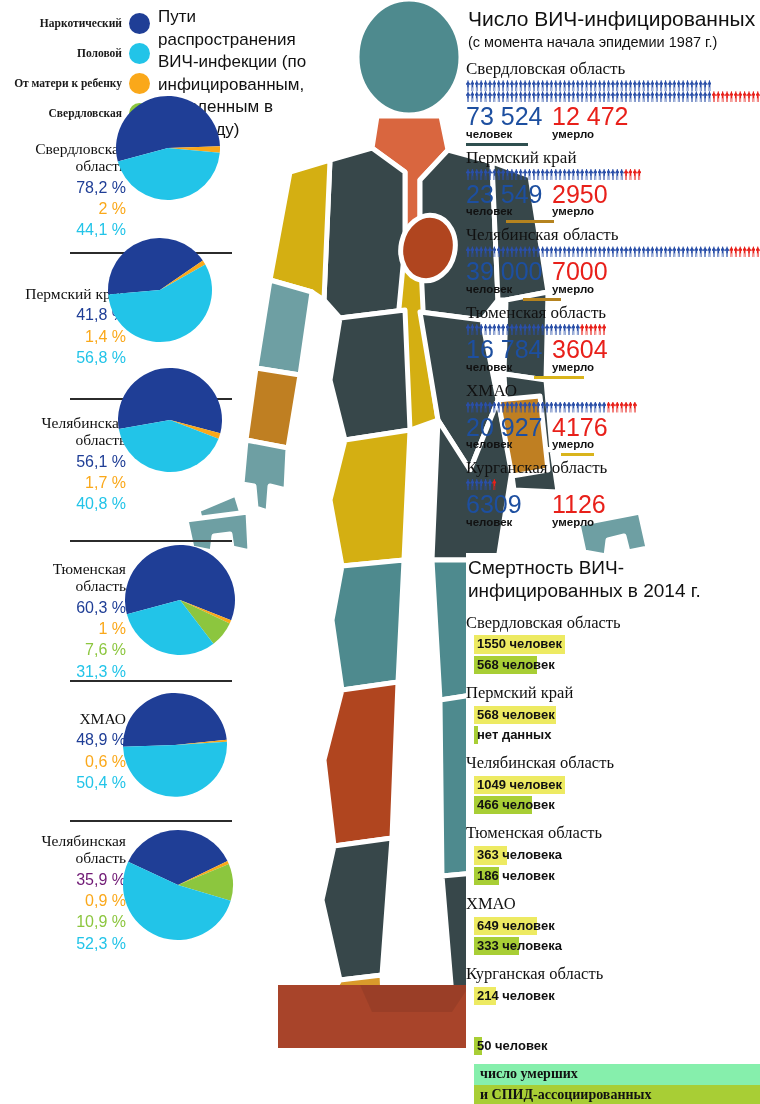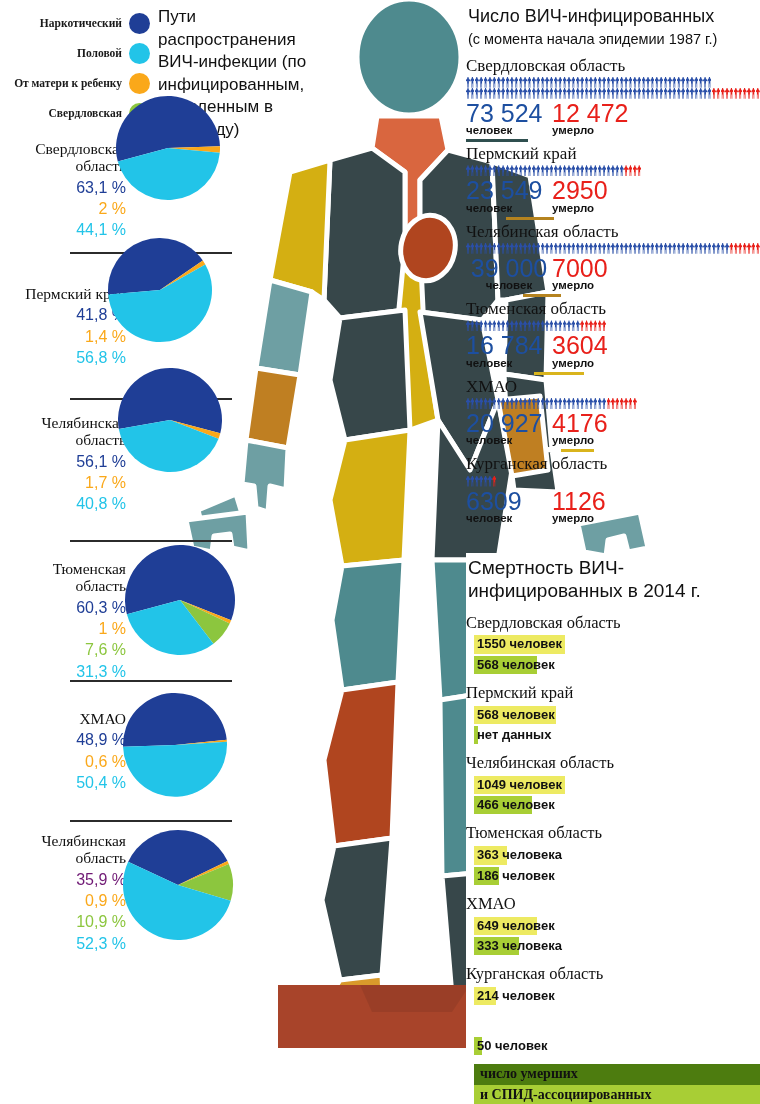--- a/index.html
+++ b/index.html
@@ -39,21 +39,21 @@
   .pie-pct { font-size: 16px; line-height: 1.33; font-weight: 400; }
   .pie-svg { position: absolute; }
   .sep {
     position: absolute; left: 70px; width: 162px; height: 2px;
     background: #2b2b2b; z-index: 5;
   }
 
   
   #right-col { position: absolute; left: 466px; top: 0; width: 294px; z-index: 6; }
   #infected-title {
-    font-size: 18px; line-height: 1.2; color: #111; margin: 6px 0 0 2px;
+    font-size: 21px; line-height: 1.2; color: #111; margin: 6px 0 0 2px;
   }
   #infected-sub { font-size: 14.5px; line-height: 1.25; color: #111; margin: 2px 0 8px 2px; }
 
   .reg-block { margin-bottom: 2px; position: relative; }
   .reg-name {
     font-family: "Liberation Serif", serif; font-size: 17px;
     color: #111; line-height: 1.18; margin-bottom: 1px;
   }
   .picto { line-height: 0; font-size: 0; margin-bottom: 1px; }
   .picto-row { line-height: 0; height: 11px; white-space: nowrap; }
@@ -177,21 +177,21 @@
       <span class="legend-dot" style="background:#8CC63E"></span>
     </div>
   </div>
 
   <div id="main-title">Пути распространения ВИЧ-инфекции (по инфицированным, выявленным в 2014 году)</div>
 
   <div id="pies-host">
       <div class="pie-block" style="left: 0px; top: 140px; width: 290px;">
         <div class="pie-labels" style="right: 164px;">
           <div class="pie-region">Свердловская область</div>
-          <div class="pie-pct" style="color: rgb(31, 62, 150);">63,1 %</div>
+          <div class="pie-pct" style="color: rgb(31, 62, 150);">78,2 %</div>
           <div class="pie-pct" style="color: rgb(250, 168, 26);">2 %</div>
           <div class="pie-pct" style="color: rgb(34, 196, 232);">44,1 %</div>
         </div>
       </div>
       <div class="pie-block" style="left: 0px; top: 285px; width: 290px;">
         <div class="pie-labels" style="right: 164px;">
           <div class="pie-region">Пермский край</div>
           <div class="pie-pct" style="color: rgb(31, 62, 150);">41,8 %</div>
           <div class="pie-pct" style="color: rgb(250, 168, 26);">1,4 %</div>
           <div class="pie-pct" style="color: rgb(34, 196, 232);">56,8 %</div>
@@ -259,21 +259,21 @@
             <div class="num-group"><span class="num-big num-red">2950</span><span class="num-cap">умерло</span></div>
           </div>
           <div class="accent-bar" style="background: rgb(181, 131, 31); width: 48px; margin-left: 40px;"></div>
         </div>
         <div class="reg-block">
           <div class="reg-name">Челябинская область</div>
           <div class="picto">
             <div class="picto-row"><span class="p-ic" style="background: rgb(42, 79, 168); clip-path: polygon(40% 0px, 60% 0px, 68% 14%, 100% 30%, 100% 44%, 72% 36%, 72% 100%, 58% 100%, 56% 62%, 44% 62%, 42% 100%, 28% 100%, 28% 36%, 0px 44%, 0px 30%, 32% 14%);"></span><span class="p-ic" style="background: rgb(42, 79, 168); clip-path: polygon(40% 0px, 60% 0px, 68% 14%, 100% 30%, 100% 44%, 72% 36%, 72% 100%, 58% 100%, 56% 62%, 44% 62%, 42% 100%, 28% 100%, 28% 36%, 0px 44%, 0px 30%, 32% 14%);"></span><span class="p-ic" style="background: rgb(42, 79, 168); clip-path: polygon(40% 0px, 60% 0px, 68% 14%, 100% 30%, 100% 44%, 72% 36%, 72% 100%, 58% 100%, 56% 62%, 44% 62%, 42% 100%, 28% 100%, 28% 36%, 0px 44%, 0px 30%, 32% 14%);"></span><span class="p-ic" style="background: rgb(42, 79, 168); clip-path: polygon(40% 0px, 60% 0px, 68% 14%, 100% 30%, 100% 44%, 72% 36%, 72% 100%, 58% 100%, 56% 62%, 44% 62%, 42% 100%, 28% 100%, 28% 36%, 0px 44%, 0px 30%, 32% 14%);"></span><span class="p-ic" style="background: rgb(42, 79, 168); clip-path: polygon(40% 0px, 60% 0px, 68% 14%, 100% 30%, 100% 44%, 72% 36%, 72% 100%, 58% 100%, 56% 62%, 44% 62%, 42% 100%, 28% 100%, 28% 36%, 0px 44%, 0px 30%, 32% 14%);"></span><span class="p-ic" style="background: rgb(42, 79, 168); clip-path: polygon(40% 0px, 60% 0px, 68% 14%, 100% 30%, 100% 44%, 72% 36%, 72% 100%, 58% 100%, 56% 62%, 44% 62%, 42% 100%, 28% 100%, 28% 36%, 0px 44%, 0px 30%, 32% 14%);"></span><span class="p-ic" style="background: rgb(42, 79, 168); clip-path: polygon(40% 0px, 60% 0px, 68% 14%, 100% 30%, 100% 44%, 72% 36%, 72% 100%, 58% 100%, 56% 62%, 44% 62%, 42% 100%, 28% 100%, 28% 36%, 0px 44%, 0px 30%, 32% 14%);"></span><span class="p-ic" style="background: rgb(42, 79, 168); clip-path: polygon(40% 0px, 60% 0px, 68% 14%, 100% 30%, 100% 44%, 72% 36%, 72% 100%, 58% 100%, 56% 62%, 44% 62%, 42% 100%, 28% 100%, 28% 36%, 0px 44%, 0px 30%, 32% 14%);"></span><span class="p-ic" style="background: rgb(42, 79, 168); clip-path: polygon(40% 0px, 60% 0px, 68% 14%, 100% 30%, 100% 44%, 72% 36%, 72% 100%, 58% 100%, 56% 62%, 44% 62%, 42% 100%, 28% 100%, 28% 36%, 0px 44%, 0px 30%, 32% 14%);"></span><span class="p-ic" style="background: rgb(42, 79, 168); clip-path: polygon(40% 0px, 60% 0px, 68% 14%, 100% 30%, 100% 44%, 72% 36%, 72% 100%, 58% 100%, 56% 62%, 44% 62%, 42% 100%, 28% 100%, 28% 36%, 0px 44%, 0px 30%, 32% 14%);"></span><span class="p-ic" style="background: rgb(42, 79, 168); clip-path: polygon(40% 0px, 60% 0px, 68% 14%, 100% 30%, 100% 44%, 72% 36%, 72% 100%, 58% 100%, 56% 62%, 44% 62%, 42% 100%, 28% 100%, 28% 36%, 0px 44%, 0px 30%, 32% 14%);"></span><span class="p-ic" style="background: rgb(42, 79, 168); clip-path: polygon(40% 0px, 60% 0px, 68% 14%, 100% 30%, 100% 44%, 72% 36%, 72% 100%, 58% 100%, 56% 62%, 44% 62%, 42% 100%, 28% 100%, 28% 36%, 0px 44%, 0px 30%, 32% 14%);"></span><span class="p-ic" style="background: rgb(42, 79, 168); clip-path: polygon(40% 0px, 60% 0px, 68% 14%, 100% 30%, 100% 44%, 72% 36%, 72% 100%, 58% 100%, 56% 62%, 44% 62%, 42% 100%, 28% 100%, 28% 36%, 0px 44%, 0px 30%, 32% 14%);"></span><span class="p-ic" style="background: rgb(42, 79, 168); clip-path: polygon(40% 0px, 60% 0px, 68% 14%, 100% 30%, 100% 44%, 72% 36%, 72% 100%, 58% 100%, 56% 62%, 44% 62%, 42% 100%, 28% 100%, 28% 36%, 0px 44%, 0px 30%, 32% 14%);"></span><span class="p-ic" style="background: rgb(42, 79, 168); clip-path: polygon(40% 0px, 60% 0px, 68% 14%, 100% 30%, 100% 44%, 72% 36%, 72% 100%, 58% 100%, 56% 62%, 44% 62%, 42% 100%, 28% 100%, 28% 36%, 0px 44%, 0px 30%, 32% 14%);"></span><span class="p-ic" style="background: rgb(42, 79, 168); clip-path: polygon(40% 0px, 60% 0px, 68% 14%, 100% 30%, 100% 44%, 72% 36%, 72% 100%, 58% 100%, 56% 62%, 44% 62%, 42% 100%, 28% 100%, 28% 36%, 0px 44%, 0px 30%, 32% 14%);"></span><span class="p-ic" style="background: rgb(42, 79, 168); clip-path: polygon(40% 0px, 60% 0px, 68% 14%, 100% 30%, 100% 44%, 72% 36%, 72% 100%, 58% 100%, 56% 62%, 44% 62%, 42% 100%, 28% 100%, 28% 36%, 0px 44%, 0px 30%, 32% 14%);"></span><span class="p-ic" style="background: rgb(42, 79, 168); clip-path: polygon(40% 0px, 60% 0px, 68% 14%, 100% 30%, 100% 44%, 72% 36%, 72% 100%, 58% 100%, 56% 62%, 44% 62%, 42% 100%, 28% 100%, 28% 36%, 0px 44%, 0px 30%, 32% 14%);"></span><span class="p-ic" style="background: rgb(42, 79, 168); clip-path: polygon(40% 0px, 60% 0px, 68% 14%, 100% 30%, 100% 44%, 72% 36%, 72% 100%, 58% 100%, 56% 62%, 44% 62%, 42% 100%, 28% 100%, 28% 36%, 0px 44%, 0px 30%, 32% 14%);"></span><span class="p-ic" style="background: rgb(42, 79, 168); clip-path: polygon(40% 0px, 60% 0px, 68% 14%, 100% 30%, 100% 44%, 72% 36%, 72% 100%, 58% 100%, 56% 62%, 44% 62%, 42% 100%, 28% 100%, 28% 36%, 0px 44%, 0px 30%, 32% 14%);"></span><span class="p-ic" style="background: rgb(42, 79, 168); clip-path: polygon(40% 0px, 60% 0px, 68% 14%, 100% 30%, 100% 44%, 72% 36%, 72% 100%, 58% 100%, 56% 62%, 44% 62%, 42% 100%, 28% 100%, 28% 36%, 0px 44%, 0px 30%, 32% 14%);"></span><span class="p-ic" style="background: rgb(42, 79, 168); clip-path: polygon(40% 0px, 60% 0px, 68% 14%, 100% 30%, 100% 44%, 72% 36%, 72% 100%, 58% 100%, 56% 62%, 44% 62%, 42% 100%, 28% 100%, 28% 36%, 0px 44%, 0px 30%, 32% 14%);"></span><span class="p-ic" style="background: rgb(42, 79, 168); clip-path: polygon(40% 0px, 60% 0px, 68% 14%, 100% 30%, 100% 44%, 72% 36%, 72% 100%, 58% 100%, 56% 62%, 44% 62%, 42% 100%, 28% 100%, 28% 36%, 0px 44%, 0px 30%, 32% 14%);"></span><span class="p-ic" style="background: rgb(42, 79, 168); clip-path: polygon(40% 0px, 60% 0px, 68% 14%, 100% 30%, 100% 44%, 72% 36%, 72% 100%, 58% 100%, 56% 62%, 44% 62%, 42% 100%, 28% 100%, 28% 36%, 0px 44%, 0px 30%, 32% 14%);"></span><span class="p-ic" style="background: rgb(42, 79, 168); clip-path: polygon(40% 0px, 60% 0px, 68% 14%, 100% 30%, 100% 44%, 72% 36%, 72% 100%, 58% 100%, 56% 62%, 44% 62%, 42% 100%, 28% 100%, 28% 36%, 0px 44%, 0px 30%, 32% 14%);"></span><span class="p-ic" style="background: rgb(42, 79, 168); clip-path: polygon(40% 0px, 60% 0px, 68% 14%, 100% 30%, 100% 44%, 72% 36%, 72% 100%, 58% 100%, 56% 62%, 44% 62%, 42% 100%, 28% 100%, 28% 36%, 0px 44%, 0px 30%, 32% 14%);"></span><span class="p-ic" style="background: rgb(42, 79, 168); clip-path: polygon(40% 0px, 60% 0px, 68% 14%, 100% 30%, 100% 44%, 72% 36%, 72% 100%, 58% 100%, 56% 62%, 44% 62%, 42% 100%, 28% 100%, 28% 36%, 0px 44%, 0px 30%, 32% 14%);"></span><span class="p-ic" style="background: rgb(42, 79, 168); clip-path: polygon(40% 0px, 60% 0px, 68% 14%, 100% 30%, 100% 44%, 72% 36%, 72% 100%, 58% 100%, 56% 62%, 44% 62%, 42% 100%, 28% 100%, 28% 36%, 0px 44%, 0px 30%, 32% 14%);"></span><span class="p-ic" style="background: rgb(42, 79, 168); clip-path: polygon(40% 0px, 60% 0px, 68% 14%, 100% 30%, 100% 44%, 72% 36%, 72% 100%, 58% 100%, 56% 62%, 44% 62%, 42% 100%, 28% 100%, 28% 36%, 0px 44%, 0px 30%, 32% 14%);"></span><span class="p-ic" style="background: rgb(42, 79, 168); clip-path: polygon(40% 0px, 60% 0px, 68% 14%, 100% 30%, 100% 44%, 72% 36%, 72% 100%, 58% 100%, 56% 62%, 44% 62%, 42% 100%, 28% 100%, 28% 36%, 0px 44%, 0px 30%, 32% 14%);"></span><span class="p-ic" style="background: rgb(42, 79, 168); clip-path: polygon(40% 0px, 60% 0px, 68% 14%, 100% 30%, 100% 44%, 72% 36%, 72% 100%, 58% 100%, 56% 62%, 44% 62%, 42% 100%, 28% 100%, 28% 36%, 0px 44%, 0px 30%, 32% 14%);"></span><span class="p-ic" style="background: rgb(42, 79, 168); clip-path: polygon(40% 0px, 60% 0px, 68% 14%, 100% 30%, 100% 44%, 72% 36%, 72% 100%, 58% 100%, 56% 62%, 44% 62%, 42% 100%, 28% 100%, 28% 36%, 0px 44%, 0px 30%, 32% 14%);"></span><span class="p-ic" style="background: rgb(42, 79, 168); clip-path: polygon(40% 0px, 60% 0px, 68% 14%, 100% 30%, 100% 44%, 72% 36%, 72% 100%, 58% 100%, 56% 62%, 44% 62%, 42% 100%, 28% 100%, 28% 36%, 0px 44%, 0px 30%, 32% 14%);"></span><span class="p-ic" style="background: rgb(42, 79, 168); clip-path: polygon(40% 0px, 60% 0px, 68% 14%, 100% 30%, 100% 44%, 72% 36%, 72% 100%, 58% 100%, 56% 62%, 44% 62%, 42% 100%, 28% 100%, 28% 36%, 0px 44%, 0px 30%, 32% 14%);"></span><span class="p-ic" style="background: rgb(42, 79, 168); clip-path: polygon(40% 0px, 60% 0px, 68% 14%, 100% 30%, 100% 44%, 72% 36%, 72% 100%, 58% 100%, 56% 62%, 44% 62%, 42% 100%, 28% 100%, 28% 36%, 0px 44%, 0px 30%, 32% 14%);"></span><span class="p-ic" style="background: rgb(42, 79, 168); clip-path: polygon(40% 0px, 60% 0px, 68% 14%, 100% 30%, 100% 44%, 72% 36%, 72% 100%, 58% 100%, 56% 62%, 44% 62%, 42% 100%, 28% 100%, 28% 36%, 0px 44%, 0px 30%, 32% 14%);"></span><span class="p-ic" style="background: rgb(42, 79, 168); clip-path: polygon(40% 0px, 60% 0px, 68% 14%, 100% 30%, 100% 44%, 72% 36%, 72% 100%, 58% 100%, 56% 62%, 44% 62%, 42% 100%, 28% 100%, 28% 36%, 0px 44%, 0px 30%, 32% 14%);"></span><span class="p-ic" style="background: rgb(42, 79, 168); clip-path: polygon(40% 0px, 60% 0px, 68% 14%, 100% 30%, 100% 44%, 72% 36%, 72% 100%, 58% 100%, 56% 62%, 44% 62%, 42% 100%, 28% 100%, 28% 36%, 0px 44%, 0px 30%, 32% 14%);"></span><span class="p-ic" style="background: rgb(42, 79, 168); clip-path: polygon(40% 0px, 60% 0px, 68% 14%, 100% 30%, 100% 44%, 72% 36%, 72% 100%, 58% 100%, 56% 62%, 44% 62%, 42% 100%, 28% 100%, 28% 36%, 0px 44%, 0px 30%, 32% 14%);"></span><span class="p-ic" style="background: rgb(42, 79, 168); clip-path: polygon(40% 0px, 60% 0px, 68% 14%, 100% 30%, 100% 44%, 72% 36%, 72% 100%, 58% 100%, 56% 62%, 44% 62%, 42% 100%, 28% 100%, 28% 36%, 0px 44%, 0px 30%, 32% 14%);"></span><span class="p-ic" style="background: rgb(42, 79, 168); clip-path: polygon(40% 0px, 60% 0px, 68% 14%, 100% 30%, 100% 44%, 72% 36%, 72% 100%, 58% 100%, 56% 62%, 44% 62%, 42% 100%, 28% 100%, 28% 36%, 0px 44%, 0px 30%, 32% 14%);"></span><span class="p-ic" style="background: rgb(42, 79, 168); clip-path: polygon(40% 0px, 60% 0px, 68% 14%, 100% 30%, 100% 44%, 72% 36%, 72% 100%, 58% 100%, 56% 62%, 44% 62%, 42% 100%, 28% 100%, 28% 36%, 0px 44%, 0px 30%, 32% 14%);"></span><span class="p-ic" style="background: rgb(42, 79, 168); clip-path: polygon(40% 0px, 60% 0px, 68% 14%, 100% 30%, 100% 44%, 72% 36%, 72% 100%, 58% 100%, 56% 62%, 44% 62%, 42% 100%, 28% 100%, 28% 36%, 0px 44%, 0px 30%, 32% 14%);"></span><span class="p-ic" style="background: rgb(42, 79, 168); clip-path: polygon(40% 0px, 60% 0px, 68% 14%, 100% 30%, 100% 44%, 72% 36%, 72% 100%, 58% 100%, 56% 62%, 44% 62%, 42% 100%, 28% 100%, 28% 36%, 0px 44%, 0px 30%, 32% 14%);"></span><span class="p-ic" style="background: rgb(42, 79, 168); clip-path: polygon(40% 0px, 60% 0px, 68% 14%, 100% 30%, 100% 44%, 72% 36%, 72% 100%, 58% 100%, 56% 62%, 44% 62%, 42% 100%, 28% 100%, 28% 36%, 0px 44%, 0px 30%, 32% 14%);"></span><span class="p-ic" style="background: rgb(42, 79, 168); clip-path: polygon(40% 0px, 60% 0px, 68% 14%, 100% 30%, 100% 44%, 72% 36%, 72% 100%, 58% 100%, 56% 62%, 44% 62%, 42% 100%, 28% 100%, 28% 36%, 0px 44%, 0px 30%, 32% 14%);"></span><span class="p-ic" style="background: rgb(42, 79, 168); clip-path: polygon(40% 0px, 60% 0px, 68% 14%, 100% 30%, 100% 44%, 72% 36%, 72% 100%, 58% 100%, 56% 62%, 44% 62%, 42% 100%, 28% 100%, 28% 36%, 0px 44%, 0px 30%, 32% 14%);"></span><span class="p-ic" style="background: rgb(42, 79, 168); clip-path: polygon(40% 0px, 60% 0px, 68% 14%, 100% 30%, 100% 44%, 72% 36%, 72% 100%, 58% 100%, 56% 62%, 44% 62%, 42% 100%, 28% 100%, 28% 36%, 0px 44%, 0px 30%, 32% 14%);"></span><span class="p-ic" style="background: rgb(42, 79, 168); clip-path: polygon(40% 0px, 60% 0px, 68% 14%, 100% 30%, 100% 44%, 72% 36%, 72% 100%, 58% 100%, 56% 62%, 44% 62%, 42% 100%, 28% 100%, 28% 36%, 0px 44%, 0px 30%, 32% 14%);"></span><span class="p-ic" style="background: rgb(42, 79, 168); clip-path: polygon(40% 0px, 60% 0px, 68% 14%, 100% 30%, 100% 44%, 72% 36%, 72% 100%, 58% 100%, 56% 62%, 44% 62%, 42% 100%, 28% 100%, 28% 36%, 0px 44%, 0px 30%, 32% 14%);"></span><span class="p-ic" style="background: rgb(42, 79, 168); clip-path: polygon(40% 0px, 60% 0px, 68% 14%, 100% 30%, 100% 44%, 72% 36%, 72% 100%, 58% 100%, 56% 62%, 44% 62%, 42% 100%, 28% 100%, 28% 36%, 0px 44%, 0px 30%, 32% 14%);"></span><span class="p-ic" style="background: rgb(42, 79, 168); clip-path: polygon(40% 0px, 60% 0px, 68% 14%, 100% 30%, 100% 44%, 72% 36%, 72% 100%, 58% 100%, 56% 62%, 44% 62%, 42% 100%, 28% 100%, 28% 36%, 0px 44%, 0px 30%, 32% 14%);"></span><span class="p-ic" style="background: rgb(42, 79, 168); clip-path: polygon(40% 0px, 60% 0px, 68% 14%, 100% 30%, 100% 44%, 72% 36%, 72% 100%, 58% 100%, 56% 62%, 44% 62%, 42% 100%, 28% 100%, 28% 36%, 0px 44%, 0px 30%, 32% 14%);"></span><span class="p-ic" style="background: rgb(42, 79, 168); clip-path: polygon(40% 0px, 60% 0px, 68% 14%, 100% 30%, 100% 44%, 72% 36%, 72% 100%, 58% 100%, 56% 62%, 44% 62%, 42% 100%, 28% 100%, 28% 36%, 0px 44%, 0px 30%, 32% 14%);"></span><span class="p-ic" style="background: rgb(42, 79, 168); clip-path: polygon(40% 0px, 60% 0px, 68% 14%, 100% 30%, 100% 44%, 72% 36%, 72% 100%, 58% 100%, 56% 62%, 44% 62%, 42% 100%, 28% 100%, 28% 36%, 0px 44%, 0px 30%, 32% 14%);"></span><span class="p-ic" style="background: rgb(42, 79, 168); clip-path: polygon(40% 0px, 60% 0px, 68% 14%, 100% 30%, 100% 44%, 72% 36%, 72% 100%, 58% 100%, 56% 62%, 44% 62%, 42% 100%, 28% 100%, 28% 36%, 0px 44%, 0px 30%, 32% 14%);"></span><span class="p-ic" style="background: rgb(42, 79, 168); clip-path: polygon(40% 0px, 60% 0px, 68% 14%, 100% 30%, 100% 44%, 72% 36%, 72% 100%, 58% 100%, 56% 62%, 44% 62%, 42% 100%, 28% 100%, 28% 36%, 0px 44%, 0px 30%, 32% 14%);"></span><span class="p-ic" style="background: rgb(42, 79, 168); clip-path: polygon(40% 0px, 60% 0px, 68% 14%, 100% 30%, 100% 44%, 72% 36%, 72% 100%, 58% 100%, 56% 62%, 44% 62%, 42% 100%, 28% 100%, 28% 36%, 0px 44%, 0px 30%, 32% 14%);"></span><span class="p-ic" style="background: rgb(42, 79, 168); clip-path: polygon(40% 0px, 60% 0px, 68% 14%, 100% 30%, 100% 44%, 72% 36%, 72% 100%, 58% 100%, 56% 62%, 44% 62%, 42% 100%, 28% 100%, 28% 36%, 0px 44%, 0px 30%, 32% 14%);"></span><span class="p-ic" style="background: rgb(42, 79, 168); clip-path: polygon(40% 0px, 60% 0px, 68% 14%, 100% 30%, 100% 44%, 72% 36%, 72% 100%, 58% 100%, 56% 62%, 44% 62%, 42% 100%, 28% 100%, 28% 36%, 0px 44%, 0px 30%, 32% 14%);"></span><span class="p-ic" style="background: rgb(232, 32, 26); clip-path: polygon(40% 0px, 60% 0px, 68% 14%, 100% 30%, 100% 44%, 72% 36%, 72% 100%, 58% 100%, 56% 62%, 44% 62%, 42% 100%, 28% 100%, 28% 36%, 0px 44%, 0px 30%, 32% 14%);"></span><span class="p-ic" style="background: rgb(232, 32, 26); clip-path: polygon(40% 0px, 60% 0px, 68% 14%, 100% 30%, 100% 44%, 72% 36%, 72% 100%, 58% 100%, 56% 62%, 44% 62%, 42% 100%, 28% 100%, 28% 36%, 0px 44%, 0px 30%, 32% 14%);"></span><span class="p-ic" style="background: rgb(232, 32, 26); clip-path: polygon(40% 0px, 60% 0px, 68% 14%, 100% 30%, 100% 44%, 72% 36%, 72% 100%, 58% 100%, 56% 62%, 44% 62%, 42% 100%, 28% 100%, 28% 36%, 0px 44%, 0px 30%, 32% 14%);"></span><span class="p-ic" style="background: rgb(232, 32, 26); clip-path: polygon(40% 0px, 60% 0px, 68% 14%, 100% 30%, 100% 44%, 72% 36%, 72% 100%, 58% 100%, 56% 62%, 44% 62%, 42% 100%, 28% 100%, 28% 36%, 0px 44%, 0px 30%, 32% 14%);"></span><span class="p-ic" style="background: rgb(232, 32, 26); clip-path: polygon(40% 0px, 60% 0px, 68% 14%, 100% 30%, 100% 44%, 72% 36%, 72% 100%, 58% 100%, 56% 62%, 44% 62%, 42% 100%, 28% 100%, 28% 36%, 0px 44%, 0px 30%, 32% 14%);"></span><span class="p-ic" style="background: rgb(232, 32, 26); clip-path: polygon(40% 0px, 60% 0px, 68% 14%, 100% 30%, 100% 44%, 72% 36%, 72% 100%, 58% 100%, 56% 62%, 44% 62%, 42% 100%, 28% 100%, 28% 36%, 0px 44%, 0px 30%, 32% 14%);"></span><span class="p-ic" style="background: rgb(232, 32, 26); clip-path: polygon(40% 0px, 60% 0px, 68% 14%, 100% 30%, 100% 44%, 72% 36%, 72% 100%, 58% 100%, 56% 62%, 44% 62%, 42% 100%, 28% 100%, 28% 36%, 0px 44%, 0px 30%, 32% 14%);"></span></div>
           </div>
           <div class="nums">
-            <div class="num-group" style="width: 86px; text-align: center;"><span class="num-big num-blue">39 000</span><span class="num-cap">человек</span></div>
+            <div class="num-group" style="width: 86px;"><span class="num-big num-blue">39 000</span><span class="num-cap">человек</span></div>
             <div class="num-group"><span class="num-big num-red">7000</span><span class="num-cap">умерло</span></div>
           </div>
           <div class="accent-bar" style="background: rgb(181, 131, 31); width: 38px; margin-left: 57px;"></div>
         </div>
         <div class="reg-block">
           <div class="reg-name">Тюменская область</div>
           <div class="picto">
             <div class="picto-row"><span class="p-ic" style="background: rgb(42, 79, 168); clip-path: polygon(40% 0px, 60% 0px, 68% 14%, 100% 30%, 100% 44%, 72% 36%, 72% 100%, 58% 100%, 56% 62%, 44% 62%, 42% 100%, 28% 100%, 28% 36%, 0px 44%, 0px 30%, 32% 14%);"></span><span class="p-ic" style="background: rgb(42, 79, 168); clip-path: polygon(40% 0px, 60% 0px, 68% 14%, 100% 30%, 100% 44%, 72% 36%, 72% 100%, 58% 100%, 56% 62%, 44% 62%, 42% 100%, 28% 100%, 28% 36%, 0px 44%, 0px 30%, 32% 14%);"></span><span class="p-ic" style="background: rgb(42, 79, 168); clip-path: polygon(40% 0px, 60% 0px, 68% 14%, 100% 30%, 100% 44%, 72% 36%, 72% 100%, 58% 100%, 56% 62%, 44% 62%, 42% 100%, 28% 100%, 28% 36%, 0px 44%, 0px 30%, 32% 14%);"></span><span class="p-ic" style="background: rgb(42, 79, 168); clip-path: polygon(40% 0px, 60% 0px, 68% 14%, 100% 30%, 100% 44%, 72% 36%, 72% 100%, 58% 100%, 56% 62%, 44% 62%, 42% 100%, 28% 100%, 28% 36%, 0px 44%, 0px 30%, 32% 14%);"></span><span class="p-ic" style="background: rgb(42, 79, 168); clip-path: polygon(40% 0px, 60% 0px, 68% 14%, 100% 30%, 100% 44%, 72% 36%, 72% 100%, 58% 100%, 56% 62%, 44% 62%, 42% 100%, 28% 100%, 28% 36%, 0px 44%, 0px 30%, 32% 14%);"></span><span class="p-ic" style="background: rgb(42, 79, 168); clip-path: polygon(40% 0px, 60% 0px, 68% 14%, 100% 30%, 100% 44%, 72% 36%, 72% 100%, 58% 100%, 56% 62%, 44% 62%, 42% 100%, 28% 100%, 28% 36%, 0px 44%, 0px 30%, 32% 14%);"></span><span class="p-ic" style="background: rgb(42, 79, 168); clip-path: polygon(40% 0px, 60% 0px, 68% 14%, 100% 30%, 100% 44%, 72% 36%, 72% 100%, 58% 100%, 56% 62%, 44% 62%, 42% 100%, 28% 100%, 28% 36%, 0px 44%, 0px 30%, 32% 14%);"></span><span class="p-ic" style="background: rgb(42, 79, 168); clip-path: polygon(40% 0px, 60% 0px, 68% 14%, 100% 30%, 100% 44%, 72% 36%, 72% 100%, 58% 100%, 56% 62%, 44% 62%, 42% 100%, 28% 100%, 28% 36%, 0px 44%, 0px 30%, 32% 14%);"></span><span class="p-ic" style="background: rgb(42, 79, 168); clip-path: polygon(40% 0px, 60% 0px, 68% 14%, 100% 30%, 100% 44%, 72% 36%, 72% 100%, 58% 100%, 56% 62%, 44% 62%, 42% 100%, 28% 100%, 28% 36%, 0px 44%, 0px 30%, 32% 14%);"></span><span class="p-ic" style="background: rgb(42, 79, 168); clip-path: polygon(40% 0px, 60% 0px, 68% 14%, 100% 30%, 100% 44%, 72% 36%, 72% 100%, 58% 100%, 56% 62%, 44% 62%, 42% 100%, 28% 100%, 28% 36%, 0px 44%, 0px 30%, 32% 14%);"></span><span class="p-ic" style="background: rgb(42, 79, 168); clip-path: polygon(40% 0px, 60% 0px, 68% 14%, 100% 30%, 100% 44%, 72% 36%, 72% 100%, 58% 100%, 56% 62%, 44% 62%, 42% 100%, 28% 100%, 28% 36%, 0px 44%, 0px 30%, 32% 14%);"></span><span class="p-ic" style="background: rgb(42, 79, 168); clip-path: polygon(40% 0px, 60% 0px, 68% 14%, 100% 30%, 100% 44%, 72% 36%, 72% 100%, 58% 100%, 56% 62%, 44% 62%, 42% 100%, 28% 100%, 28% 36%, 0px 44%, 0px 30%, 32% 14%);"></span><span class="p-ic" style="background: rgb(42, 79, 168); clip-path: polygon(40% 0px, 60% 0px, 68% 14%, 100% 30%, 100% 44%, 72% 36%, 72% 100%, 58% 100%, 56% 62%, 44% 62%, 42% 100%, 28% 100%, 28% 36%, 0px 44%, 0px 30%, 32% 14%);"></span><span class="p-ic" style="background: rgb(42, 79, 168); clip-path: polygon(40% 0px, 60% 0px, 68% 14%, 100% 30%, 100% 44%, 72% 36%, 72% 100%, 58% 100%, 56% 62%, 44% 62%, 42% 100%, 28% 100%, 28% 36%, 0px 44%, 0px 30%, 32% 14%);"></span><span class="p-ic" style="background: rgb(42, 79, 168); clip-path: polygon(40% 0px, 60% 0px, 68% 14%, 100% 30%, 100% 44%, 72% 36%, 72% 100%, 58% 100%, 56% 62%, 44% 62%, 42% 100%, 28% 100%, 28% 36%, 0px 44%, 0px 30%, 32% 14%);"></span><span class="p-ic" style="background: rgb(42, 79, 168); clip-path: polygon(40% 0px, 60% 0px, 68% 14%, 100% 30%, 100% 44%, 72% 36%, 72% 100%, 58% 100%, 56% 62%, 44% 62%, 42% 100%, 28% 100%, 28% 36%, 0px 44%, 0px 30%, 32% 14%);"></span><span class="p-ic" style="background: rgb(42, 79, 168); clip-path: polygon(40% 0px, 60% 0px, 68% 14%, 100% 30%, 100% 44%, 72% 36%, 72% 100%, 58% 100%, 56% 62%, 44% 62%, 42% 100%, 28% 100%, 28% 36%, 0px 44%, 0px 30%, 32% 14%);"></span><span class="p-ic" style="background: rgb(42, 79, 168); clip-path: polygon(40% 0px, 60% 0px, 68% 14%, 100% 30%, 100% 44%, 72% 36%, 72% 100%, 58% 100%, 56% 62%, 44% 62%, 42% 100%, 28% 100%, 28% 36%, 0px 44%, 0px 30%, 32% 14%);"></span><span class="p-ic" style="background: rgb(42, 79, 168); clip-path: polygon(40% 0px, 60% 0px, 68% 14%, 100% 30%, 100% 44%, 72% 36%, 72% 100%, 58% 100%, 56% 62%, 44% 62%, 42% 100%, 28% 100%, 28% 36%, 0px 44%, 0px 30%, 32% 14%);"></span><span class="p-ic" style="background: rgb(42, 79, 168); clip-path: polygon(40% 0px, 60% 0px, 68% 14%, 100% 30%, 100% 44%, 72% 36%, 72% 100%, 58% 100%, 56% 62%, 44% 62%, 42% 100%, 28% 100%, 28% 36%, 0px 44%, 0px 30%, 32% 14%);"></span><span class="p-ic" style="background: rgb(42, 79, 168); clip-path: polygon(40% 0px, 60% 0px, 68% 14%, 100% 30%, 100% 44%, 72% 36%, 72% 100%, 58% 100%, 56% 62%, 44% 62%, 42% 100%, 28% 100%, 28% 36%, 0px 44%, 0px 30%, 32% 14%);"></span><span class="p-ic" style="background: rgb(42, 79, 168); clip-path: polygon(40% 0px, 60% 0px, 68% 14%, 100% 30%, 100% 44%, 72% 36%, 72% 100%, 58% 100%, 56% 62%, 44% 62%, 42% 100%, 28% 100%, 28% 36%, 0px 44%, 0px 30%, 32% 14%);"></span><span class="p-ic" style="background: rgb(42, 79, 168); clip-path: polygon(40% 0px, 60% 0px, 68% 14%, 100% 30%, 100% 44%, 72% 36%, 72% 100%, 58% 100%, 56% 62%, 44% 62%, 42% 100%, 28% 100%, 28% 36%, 0px 44%, 0px 30%, 32% 14%);"></span><span class="p-ic" style="background: rgb(42, 79, 168); clip-path: polygon(40% 0px, 60% 0px, 68% 14%, 100% 30%, 100% 44%, 72% 36%, 72% 100%, 58% 100%, 56% 62%, 44% 62%, 42% 100%, 28% 100%, 28% 36%, 0px 44%, 0px 30%, 32% 14%);"></span><span class="p-ic" style="background: rgb(42, 79, 168); clip-path: polygon(40% 0px, 60% 0px, 68% 14%, 100% 30%, 100% 44%, 72% 36%, 72% 100%, 58% 100%, 56% 62%, 44% 62%, 42% 100%, 28% 100%, 28% 36%, 0px 44%, 0px 30%, 32% 14%);"></span><span class="p-ic" style="background: rgb(42, 79, 168); clip-path: polygon(40% 0px, 60% 0px, 68% 14%, 100% 30%, 100% 44%, 72% 36%, 72% 100%, 58% 100%, 56% 62%, 44% 62%, 42% 100%, 28% 100%, 28% 36%, 0px 44%, 0px 30%, 32% 14%);"></span><span class="p-ic" style="background: rgb(232, 32, 26); clip-path: polygon(40% 0px, 60% 0px, 68% 14%, 100% 30%, 100% 44%, 72% 36%, 72% 100%, 58% 100%, 56% 62%, 44% 62%, 42% 100%, 28% 100%, 28% 36%, 0px 44%, 0px 30%, 32% 14%);"></span><span class="p-ic" style="background: rgb(232, 32, 26); clip-path: polygon(40% 0px, 60% 0px, 68% 14%, 100% 30%, 100% 44%, 72% 36%, 72% 100%, 58% 100%, 56% 62%, 44% 62%, 42% 100%, 28% 100%, 28% 36%, 0px 44%, 0px 30%, 32% 14%);"></span><span class="p-ic" style="background: rgb(232, 32, 26); clip-path: polygon(40% 0px, 60% 0px, 68% 14%, 100% 30%, 100% 44%, 72% 36%, 72% 100%, 58% 100%, 56% 62%, 44% 62%, 42% 100%, 28% 100%, 28% 36%, 0px 44%, 0px 30%, 32% 14%);"></span><span class="p-ic" style="background: rgb(232, 32, 26); clip-path: polygon(40% 0px, 60% 0px, 68% 14%, 100% 30%, 100% 44%, 72% 36%, 72% 100%, 58% 100%, 56% 62%, 44% 62%, 42% 100%, 28% 100%, 28% 36%, 0px 44%, 0px 30%, 32% 14%);"></span><span class="p-ic" style="background: rgb(232, 32, 26); clip-path: polygon(40% 0px, 60% 0px, 68% 14%, 100% 30%, 100% 44%, 72% 36%, 72% 100%, 58% 100%, 56% 62%, 44% 62%, 42% 100%, 28% 100%, 28% 36%, 0px 44%, 0px 30%, 32% 14%);"></span><span class="p-ic" style="background: rgb(232, 32, 26); clip-path: polygon(40% 0px, 60% 0px, 68% 14%, 100% 30%, 100% 44%, 72% 36%, 72% 100%, 58% 100%, 56% 62%, 44% 62%, 42% 100%, 28% 100%, 28% 36%, 0px 44%, 0px 30%, 32% 14%);"></span></div>
           </div>
           <div class="nums">
@@ -334,21 +334,21 @@
           <div><span class="mort-bar" style="background: linear-gradient(to right, rgb(237, 234, 98) 0px, rgb(237, 234, 98) 63px, transparent 63px);">649 человек</span></div>
           <div class="mort-row2"><span class="mort-bar" style="background: linear-gradient(to right, rgb(168, 206, 53) 0px, rgb(168, 206, 53) 45px, transparent 45px);">333 человека</span></div>
         </div>
         <div class="mort-block">
           <div class="mort-region">Курганская область</div>
           <div><span class="mort-bar" style="background: linear-gradient(to right, rgb(237, 234, 98) 0px, rgb(237, 234, 98) 22px, transparent 22px);">214 человек</span></div>
           <div class="mort-row2"><span class="mort-bar" style="background: linear-gradient(to right, rgb(168, 206, 53) 0px, rgb(168, 206, 53) 8px, transparent 8px); margin-top: 31px;">50 человек</span></div>
         </div>
       </div>
     <div id="mort-key">
-      <span class="key-line" style="background:#4d7c0f">число умерших</span>
+      <span class="key-line" style="background:#86efac">число умерших</span>
       <span class="key-line" style="background:#A8CE35">и СПИД-ассоциированных</span>
       <span class="key-line" style="background:#A8CE35">заболеваний</span>
     </div>
   </div>
 
 <svg class="pie-svg" width="108" height="108" style="left: 114px; top: 94px; position: absolute; z-index: 5;">
       <path d="M 54 54 L 3.77 67.46 A 52 52 0 1 1 105.97 52.22 Z" fill="#1F3E96"></path>
       <path d="M 54 54 L 105.97 52.22 A 52 52 0 0 1 105.78 58.79 Z" fill="#FAA81A"></path>
       <path d="M 54 54 L 105.78 58.79 A 52 52 0 0 1 3.77 67.46 Z" fill="#22C4E8"></path>
     </svg>

